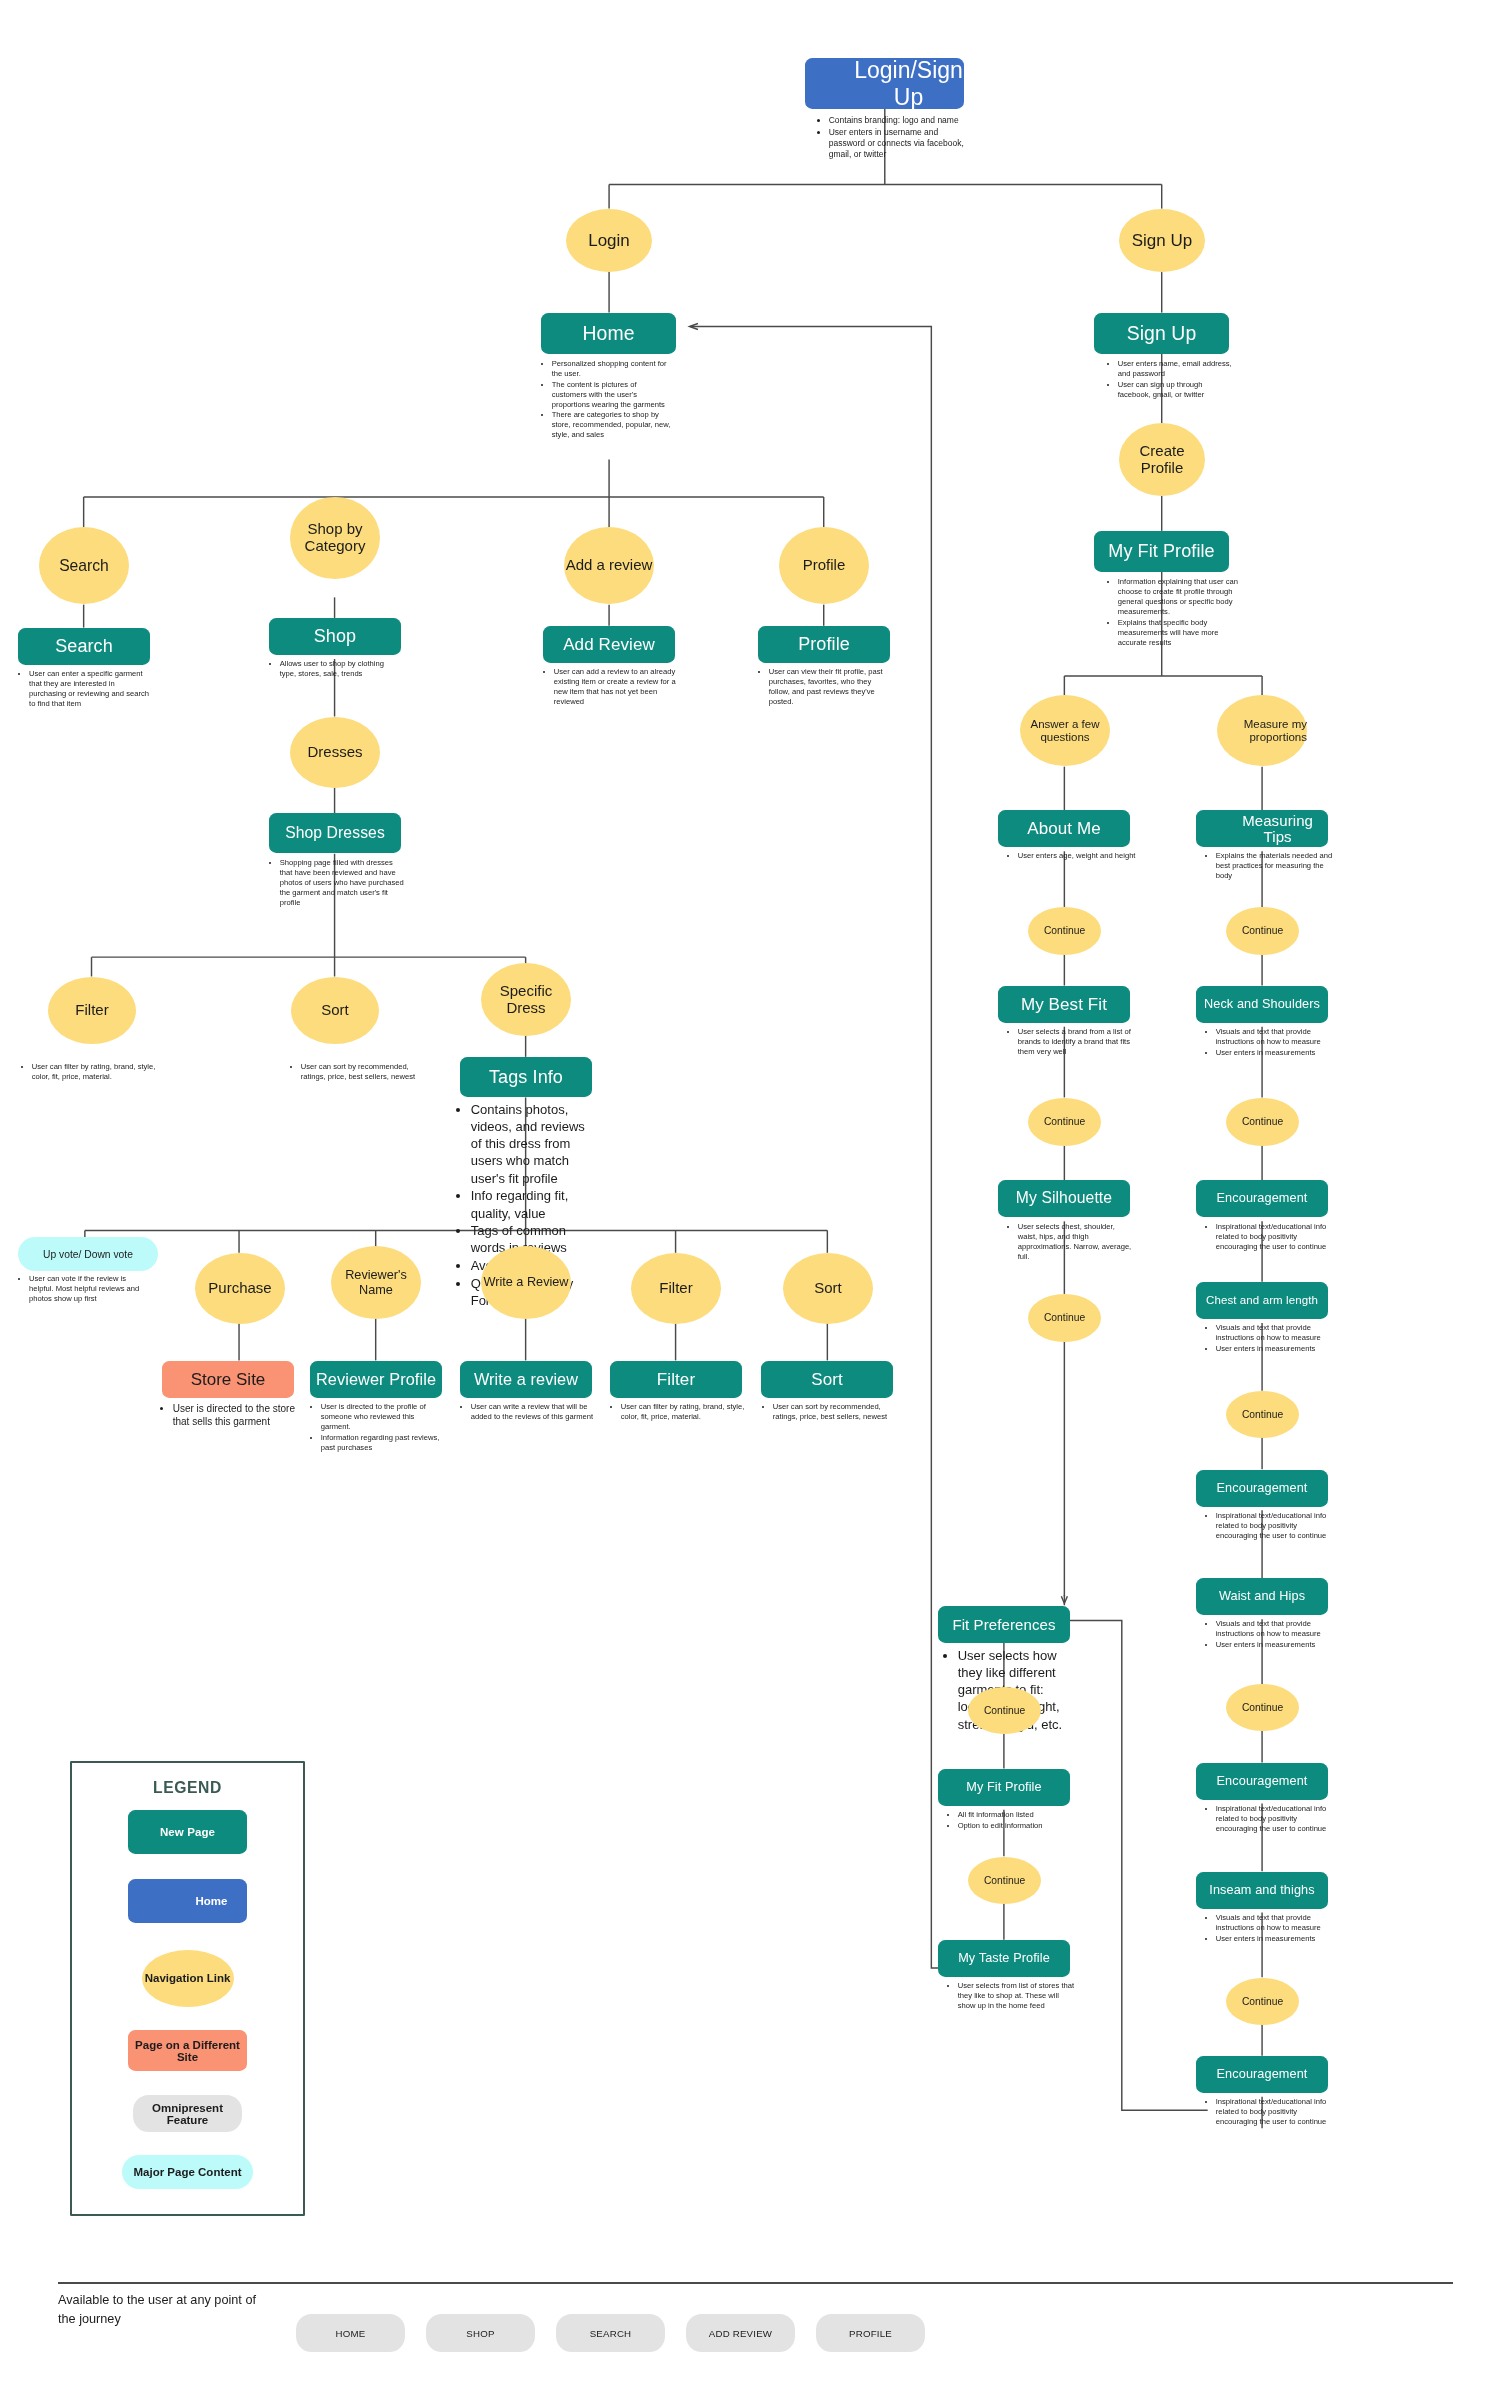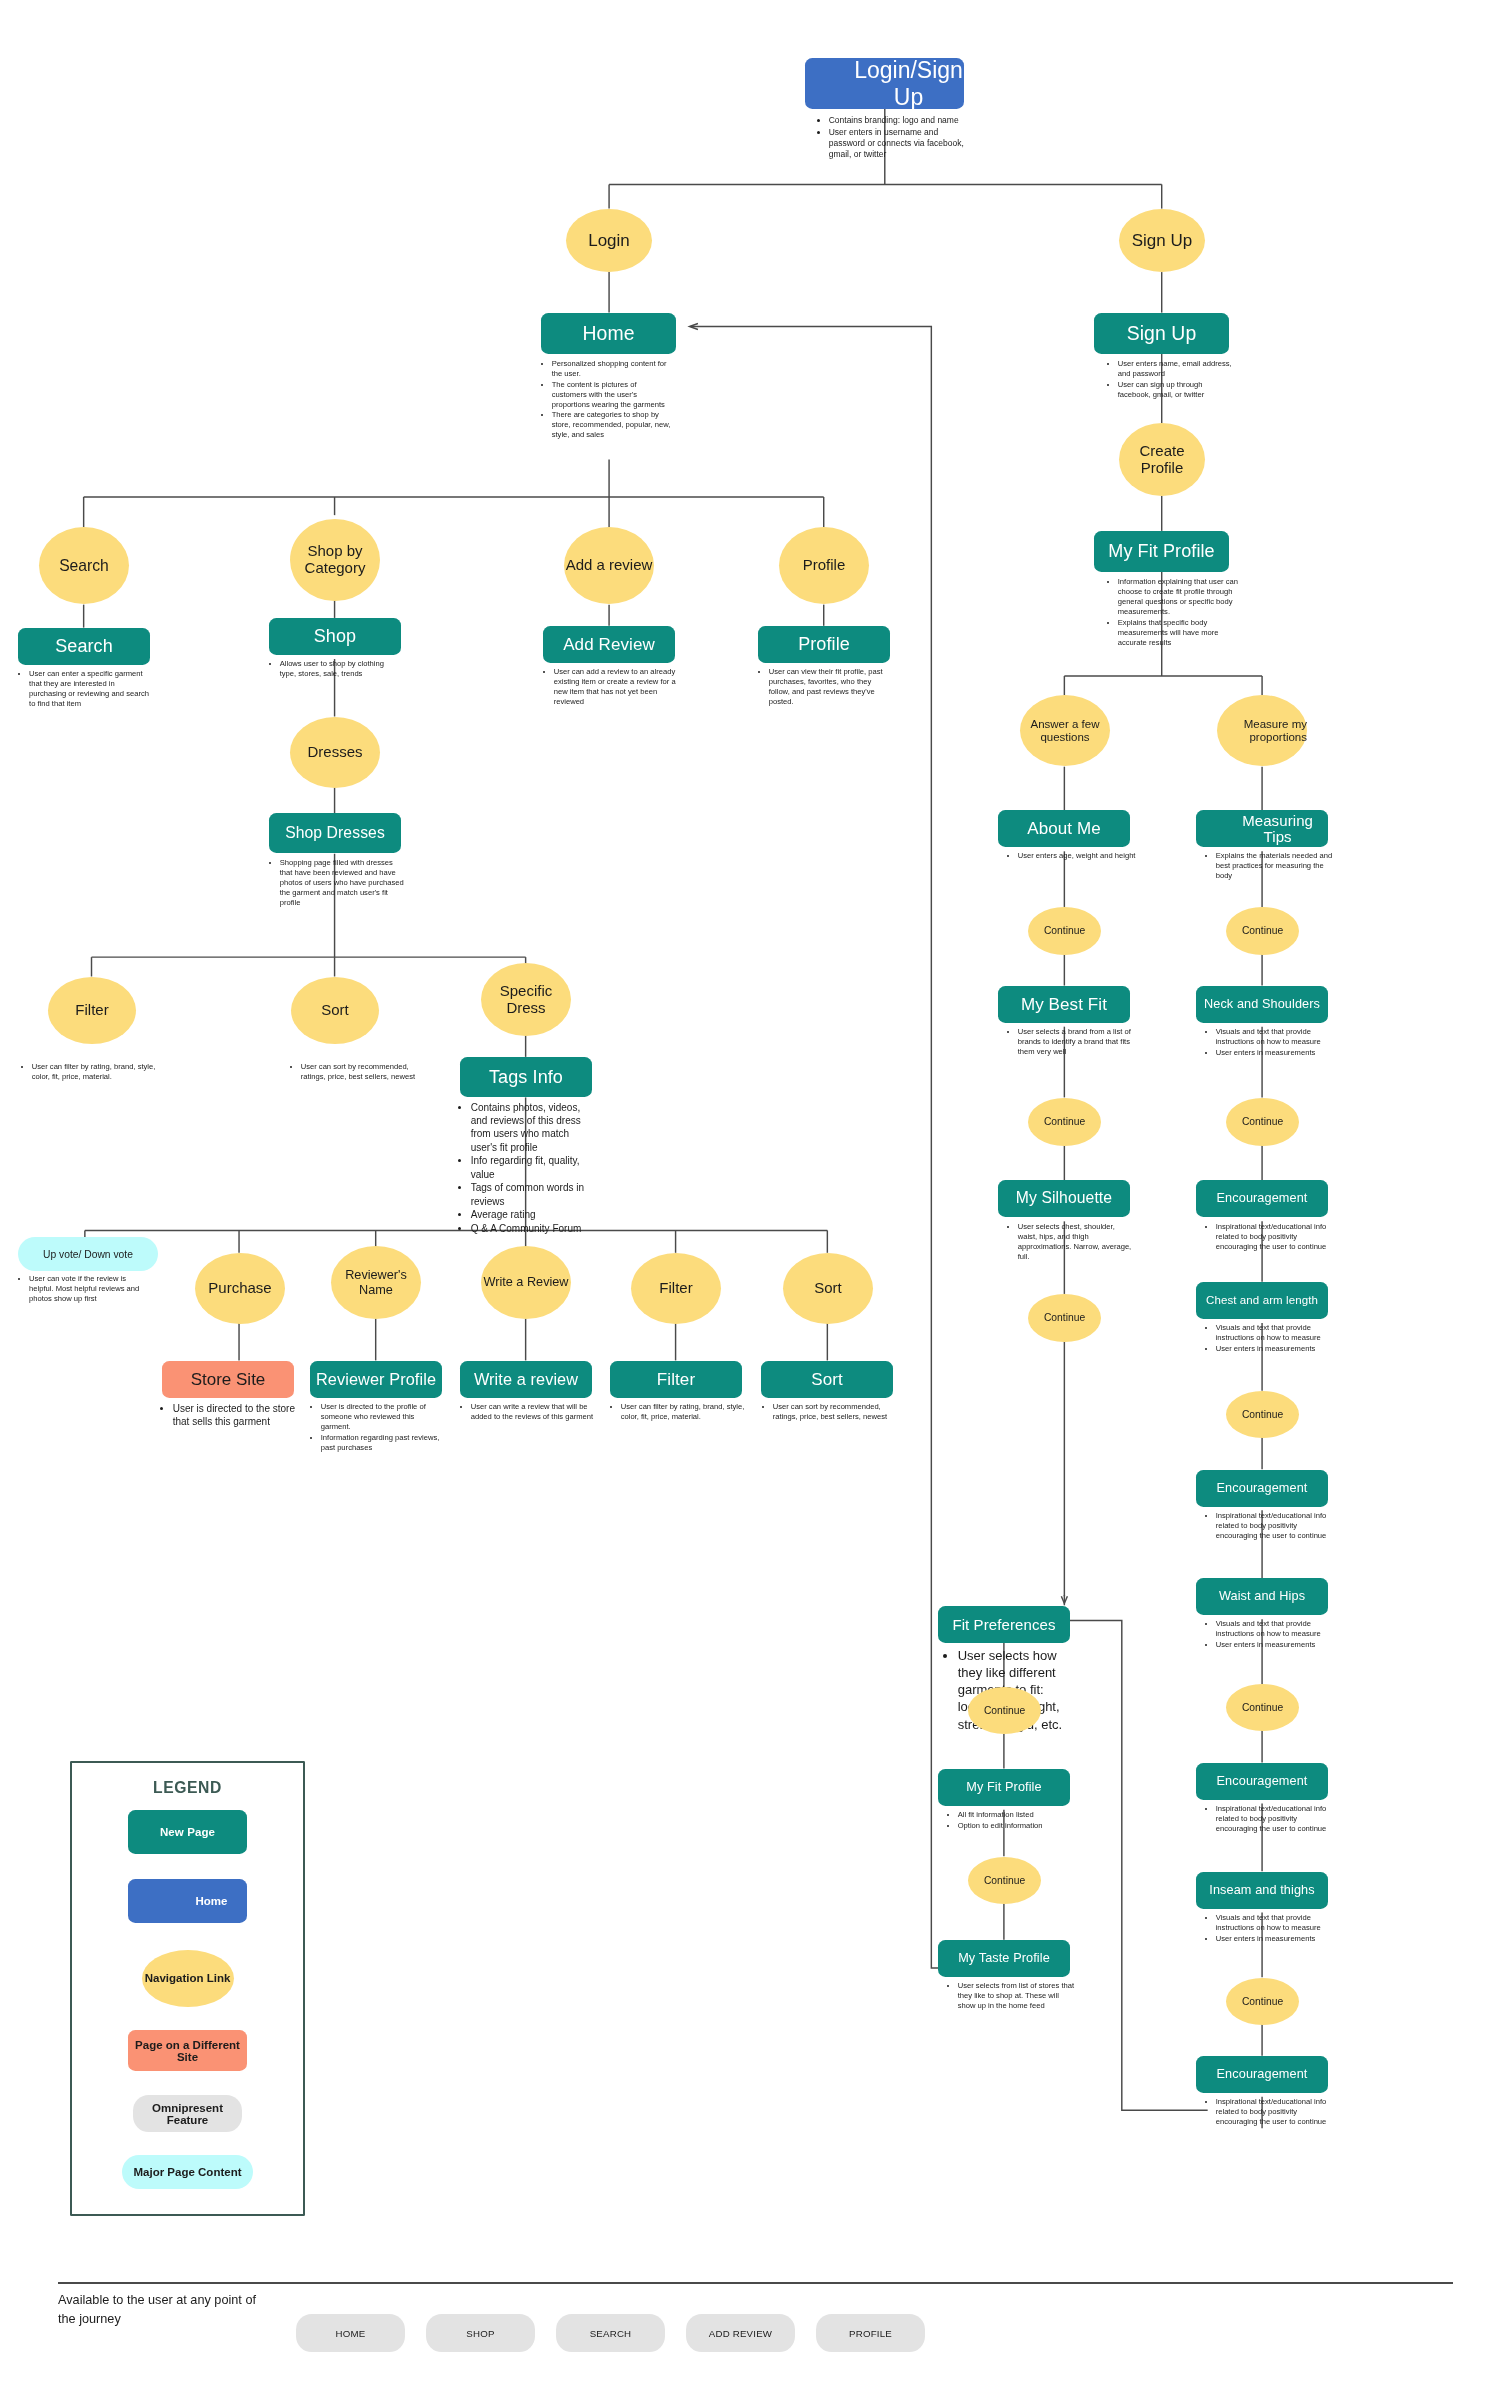--- a/index.html
+++ b/index.html
@@ -247,21 +247,21 @@
   </div>
   <div class="node page" style="left:18px; top:628px; width:132px; height:37px; font-size:18px;">
     <span>Search</span>
   </div>
   <div class="desc" style="left:19.4px; top:669px; width:132px; font-size:7.6px;">
     <ul>
         <li>User can enter a specific garment that they are interested in purchasing or reviewing and search to find that item</li>
       </ul>
   </div>
 
-  <div class="node nav" style="left:290px; top:519px; width:90px; height:82px; font-size:15px;">
+  <div class="node nav" style="left:290px; top:497px; width:90px; height:82px; font-size:15px;">
     <span>Shop by Category</span>
   </div>
   <div class="node page" style="left:269px; top:618px; width:132px; height:37px; font-size:18px;">
     <span>Shop</span>
   </div>
   <div class="desc" style="left:270px; top:659px; width:132px; font-size:7.6px;">
     <ul>
         <li>Allows user to shop by clothing type, stores, sale, trends</li>
       </ul>
   </div>
@@ -319,21 +319,21 @@
         <li>User can sort by recommended, ratings, price, best sellers, newest</li>
       </ul>
   </div>
 
   <div class="node nav" style="left:481px; top:963px; width:90px; height:73px; font-size:15px;">
     <span>Specific Dress</span>
   </div>
   <div class="node page" style="left:460px; top:1057px; width:132px; height:40px; font-size:18px;">
     <span>Tags Info</span>
   </div>
-  <div class="desc" style="left:461px; top:1101px; width:137px; font-size:10px;">
+  <div class="desc" style="left:461px; top:1101px; width:137px; font-size:13px;">
     <ul>
       <li>Contains  photos, videos, and reviews of this dress from users who match user's fit profile</li>
       <li>Info regarding fit, quality, value</li>
       <li>Tags of common words in reviews</li>
       <li>Average rating</li>
       <li>Q &amp; A Community Forum</li>
     </ul>
   </div>
 
   <div class="node major" style="left:18px; top:1237px; width:140px; height:34px; font-size:10.3px;">

